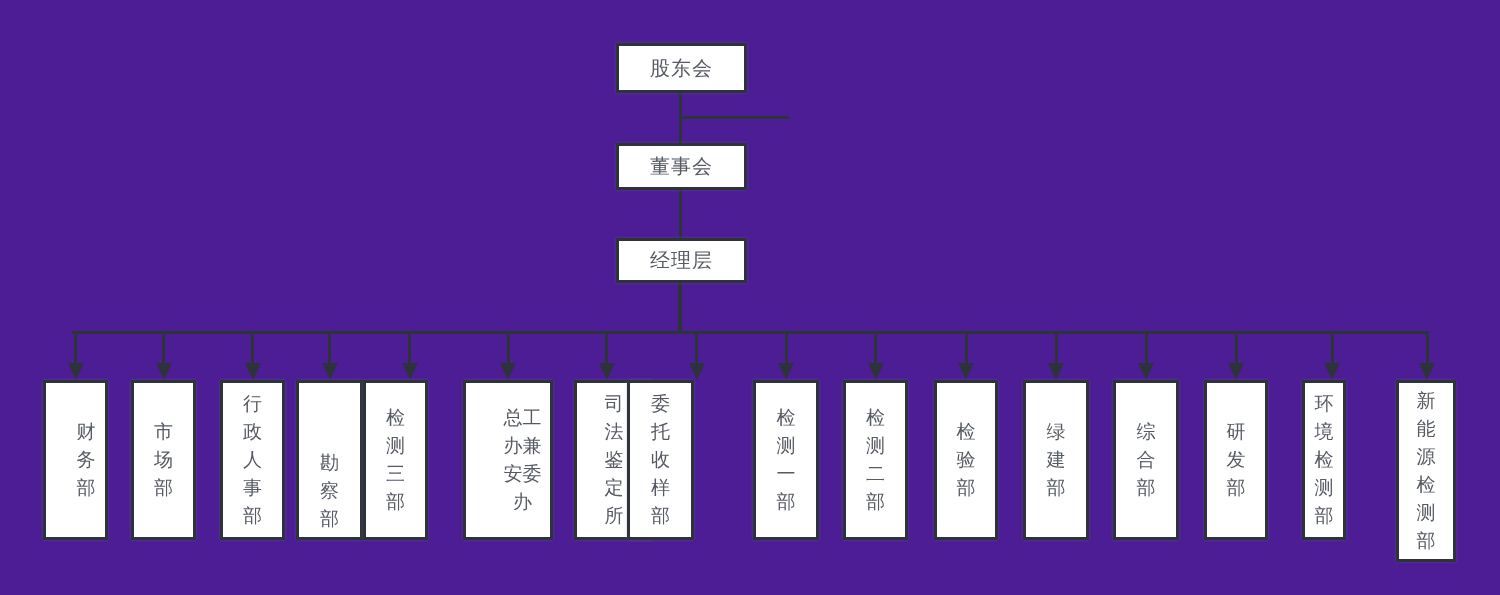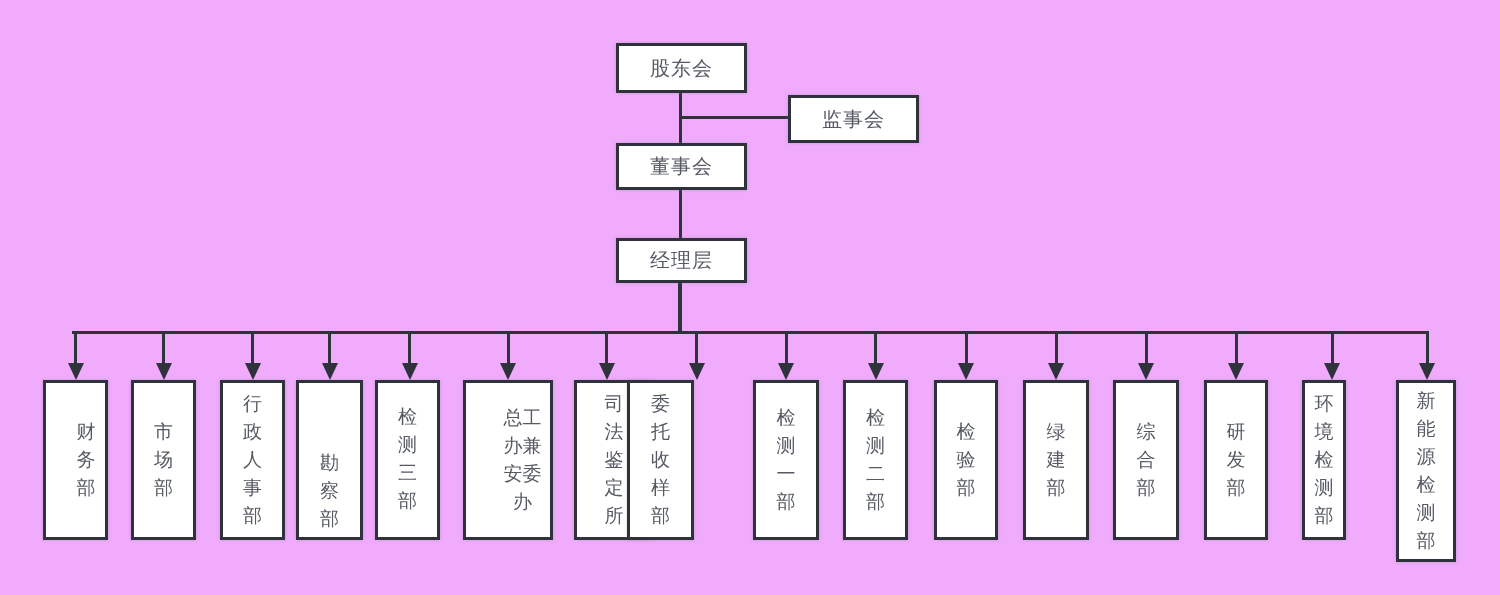--- a/index.html
+++ b/index.html
@@ -5,21 +5,21 @@
   html, body {
     margin: 0;
     padding: 0;
     background: #ffffff;
     font-family: "Liberation Sans", sans-serif;
   }
   #chart {
     position: relative;
     width: 1500px;
     height: 595px;
-    background: #f0abfc;
+    background: #4c1d95;
     overflow: hidden;
   }
   
   .node {
     position: absolute;
     box-sizing: border-box;
     border: 3px solid #2e333b;
     background: #ffffff;
     display: flex;
     align-items: center;
@@ -96,21 +96,20 @@
 
 <div id="chart">
 
   <div class="line l-v1"></div>
   <div class="line l-h1"></div>
   <div class="line l-v2"></div>
   <div class="line l-trunk"></div>
   <div class="line l-bus"></div>
 
   <div class="node n-shareholders">股东会</div>
-  <div class="node n-supervisors">监事会</div>
   <div class="node n-directors">董事会</div>
   <div class="node n-management">经理层</div>
 
   <div id="departments">
       <div class="drop" style="left: 74px;"></div>
       <div class="arrowhead" style="left: 67.5px;"></div>
       <div class="dept" style="left: 43px; width: 65px; padding-left: 21px;">
         <div class="txt">财务部</div>
       </div>
       <div class="drop" style="left: 162px;"></div>
@@ -123,21 +122,21 @@
       <div class="dept" style="left: 220px; width: 65px;">
         <div class="txt">行政人事部</div>
       </div>
       <div class="drop" style="left: 328px;"></div>
       <div class="arrowhead" style="left: 321.5px;"></div>
       <div class="dept" style="left: 296px; width: 67px; align-items: flex-end;">
         <div class="txt">勘察部</div>
       </div>
       <div class="drop" style="left: 408px;"></div>
       <div class="arrowhead" style="left: 401.5px;"></div>
-      <div class="dept" style="left: 375px; width: 65px; font-family: Liberation Mono, monospace;">
+      <div class="dept" style="left: 363px; width: 65px;">
         <div class="txt">检测三部</div>
       </div>
       <div class="drop" style="left: 506.5px;"></div>
       <div class="arrowhead" style="left: 500px;"></div>
       <div class="dept wide" style="left: 463px; width: 90px; padding-left: 29px;">
         <div class="txt">总工办兼安委办</div>
       </div>
       <div class="drop" style="left: 605px;"></div>
       <div class="arrowhead" style="left: 598.5px;"></div>
       <div class="dept" style="left: 574px; width: 80px;">

